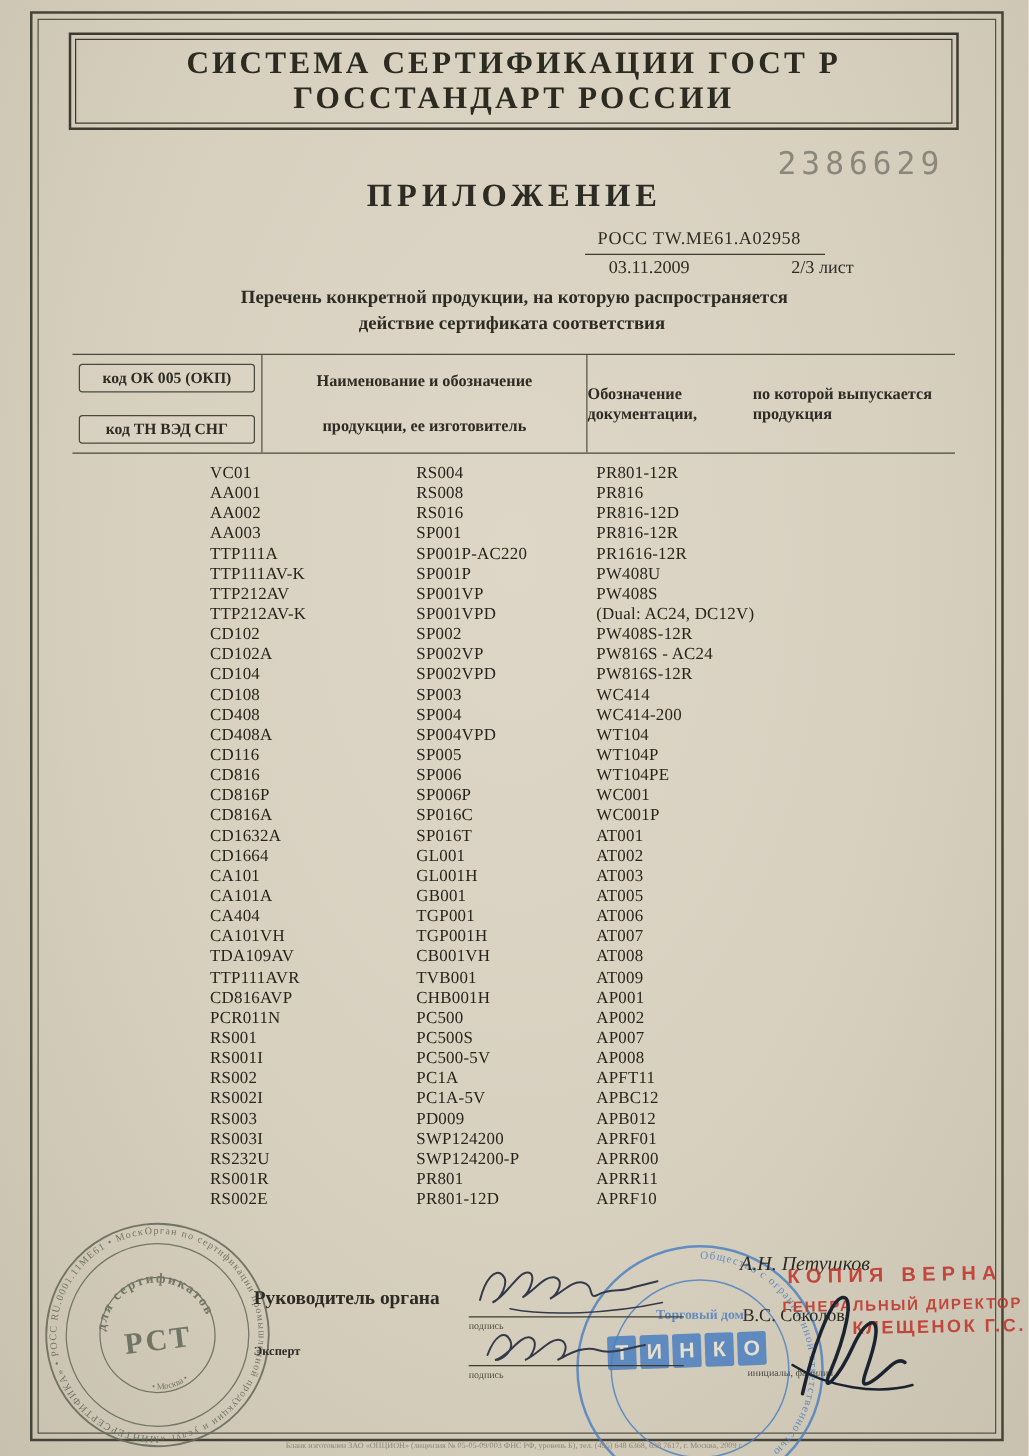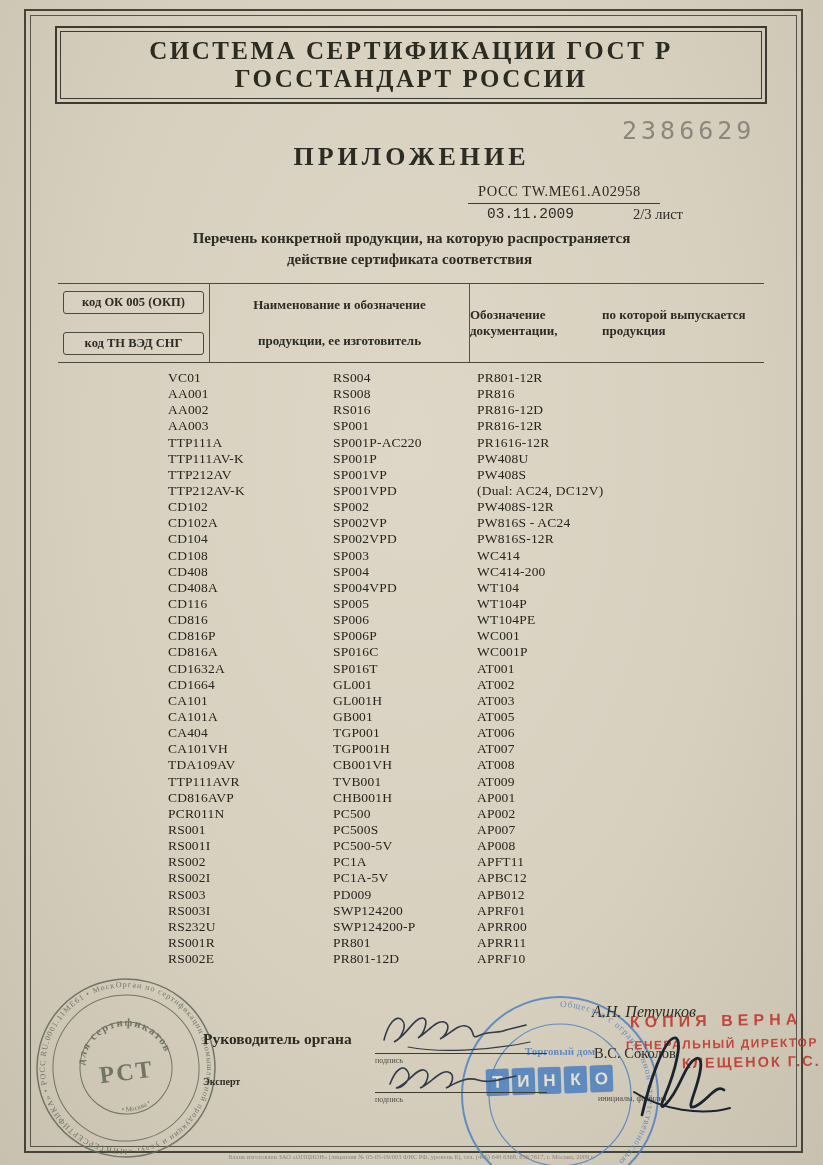--- a/index.html
+++ b/index.html
@@ -16,21 +16,21 @@
   .header-box-inner { width:100%; height:100%; border:1px solid #3c3b31; display:flex; flex-direction:column; align-items:center; justify-content:center; }
   .header-line { font-size:25px; font-weight:bold; letter-spacing:2.5px; color:#2c2b22; }
 
   .serial { position:absolute; left:622px; top:116px; font-family:"DejaVu Sans Mono", monospace; font-size:25px; letter-spacing:4px; color:#8a887d; }
 
   .doc-title { position:absolute; left:0; right:0; top:142px; text-align:center; font-size:26px; font-weight:bold; letter-spacing:4px; }
 
   .cert-label { position:absolute; left:192px; top:192px; font-size:16px; font-weight:bold; }
   .cert-number { position:absolute; left:478px; top:183px; font-size:14.5px; letter-spacing:0.5px; }
   .cert-underline { position:absolute; left:468px; top:203px; width:192px; border-top:1px solid #3c3b31; }
-  .cert-date { position:absolute; left:487px; top:206px; font-size:14.5px;font-family:Liberation Mono, monospace; }
+  .cert-date { position:absolute; left:487px; top:206px; font-size:14.5px; }
   .cert-sheet { position:absolute; left:633px; top:206px; font-size:14.5px; }
 
   .subtitle-1 { position:absolute; left:0; right:0; top:230px; text-align:center; font-size:15px; font-weight:bold; }
   .subtitle-2 { position:absolute; left:0; right:4px; top:251px; text-align:center; font-size:15px; font-weight:bold; }
 
   .thead { position:absolute; left:58px; top:283px; width:706px; height:80px; border-top:1.4px solid #4a493d; border-bottom:1.4px solid #4a493d; display:flex; }
   .thead-left { width:152px; border-right:1px solid #55544a; display:flex; flex-direction:column; justify-content:space-between; padding:7px 5px; }
   .code-box { border:1.3px solid #4a493d; border-radius:3px; font-size:12.5px; font-weight:bold; text-align:center; padding:3px 2px; background:rgba(255,255,255,0.06); }
   .thead-mid { width:260px; border-right:1px solid #55544a; display:flex; flex-direction:column; justify-content:center; align-items:center; gap:20px; }
   .thead-right { flex:1; display:flex; flex-direction:row; justify-content:center; align-items:center; gap:4px; }

